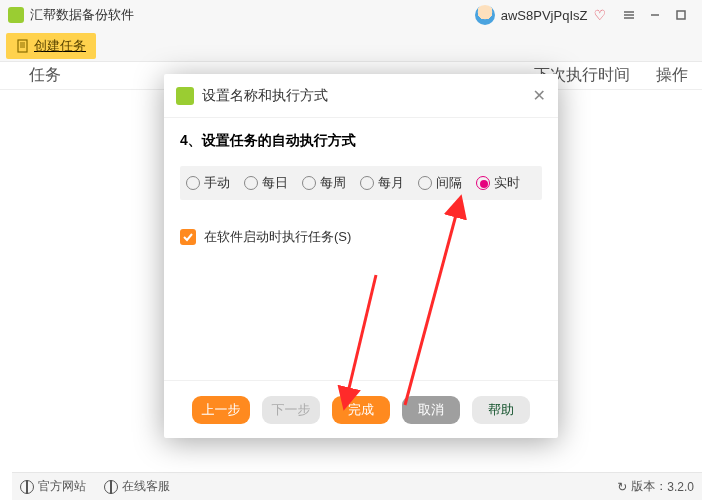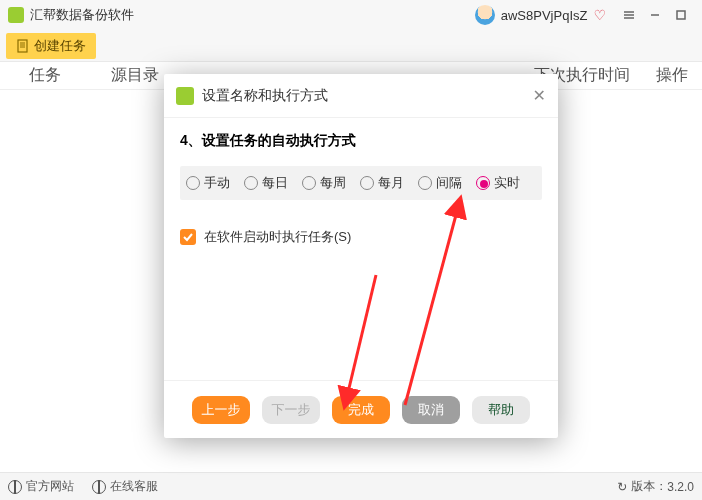--- a/index.html
+++ b/index.html
@@ -7,30 +7,30 @@
   
   .titlebar { height: 30px; background: #f7f7f7; display: flex; align-items: center; padding: 0 8px; font-size: 13px; color: #333; }
   .titlebar .app-icon { width: 16px; height: 16px; background: #9acd32; border-radius: 3px; margin-right: 6px; display: inline-block; }
   .titlebar .spacer { flex: 1; }
   .titlebar .avatar { width: 20px; height: 20px; border-radius: 50%; background: radial-gradient(circle at 50% 35%, #fde0bd 45%, #4aa3df 46%); margin-right: 6px; }
   .titlebar .user { font-size: 13px; color: #333; margin-right: 6px; }
   .titlebar .heart { color: #e04a5a; font-size: 14px; margin-right: 10px; }
   .titlebar .winbtn { width: 26px; height: 22px; display: flex; align-items: center; justify-content: center; color: #666; font-size: 14px; cursor: pointer; }
   .titlebar .winbtn svg { stroke: #666; }
   
-  .toolbar { height: 32px; background: #f7f7f7; border-bottom: 1px solid #e9e9e9; display: flex; align-items: center; padding: 0 6px; }
+  .toolbar { height: 32px; background: #f7f7f7; border-bottom: 1px solid #e9e9e9; display: flex; align-items: center; padding: 0 6px; text-decoration: underline; }
   .create-btn { background: #ffd24d; border: none; padding: 4px 10px; font-size: 13px; color: #5a4500; border-radius: 2px; cursor: pointer; display: flex; align-items: center; }
   .create-btn .doc-icon { display: inline-block; width: 14px; height: 14px; margin-right: 4px; }
   
   .col-header { height: 28px; background: #fff; display: flex; align-items: center; font-size: 16px; color: #555; border-bottom: 1px solid #eee; }
   .col-header > div { text-align: center; }
   
   .main-area { position: relative; background: #fff; height: 380px; }
   
-  .statusbar { position: absolute; bottom: 0; left: 0; right: 0; height: 28px; background: #f5f5f5; border-top: 1px solid #e6e6e6; display: flex; align-items: center; font-size: 12px; color: #555; padding: 12px 8px; }
+  .statusbar { position: absolute; bottom: 0; left: 12px; right: 0; height: 28px; background: #f5f5f5; border-top: 1px solid #e6e6e6; display: flex; align-items: center; font-size: 12px; color: #555; padding: 12px 8px; }
   .statusbar .st-item { display: flex; align-items: center; margin-right: 18px; }
   .statusbar .st-item .globe { width: 14px; height: 14px; border: 1.5px solid #555; border-radius: 50%; margin-right: 4px; position: relative; }
   .statusbar .st-item .globe::before { content:''; position:absolute; left:5px; top:-1px; width:2px; height:14px; background:#555; }
   .statusbar .spacer { flex: 1; }
   
   .dialog { position: absolute; left: 164px; top: 74px; width: 394px; height: 364px; background: #fff; box-shadow: 0 4px 30px rgba(0,0,0,0.35); border-radius: 2px; display: flex; flex-direction: column; }
   .dlg-title { height: 44px; display: flex; align-items: center; padding: 0 12px; font-size: 14px; color: #333; border-bottom: 1px solid #f0f0f0; }
   .dlg-title .dlg-icon { width: 18px; height: 18px; background: #9acd32; border-radius: 3px; margin-right: 8px; }
   .dlg-title .close { margin-left: auto; color: #888; cursor: pointer; font-size: 16px; }
   
@@ -94,21 +94,20 @@
           <line x1="4" y1="6" x2="9" y2="6" stroke="#8a6d00"></line>
           <line x1="4" y1="8" x2="9" y2="8" stroke="#8a6d00"></line>
         </svg>
     </span>
     <span>创建任务</span>
   </button>
 </div>
 
 <div class="col-header">
   <div style="width:90px">任务</div>
-  <div style="width:90px">源目录</div>
   <div style="flex:1"></div>
   <div style="width:120px">下次执行时间</div>
   <div style="width:60px">操作</div>
 </div>
 
 <div class="main-area"></div>
 
 <div class="statusbar">
   <div class="st-item">
     <span class="globe"></span>

